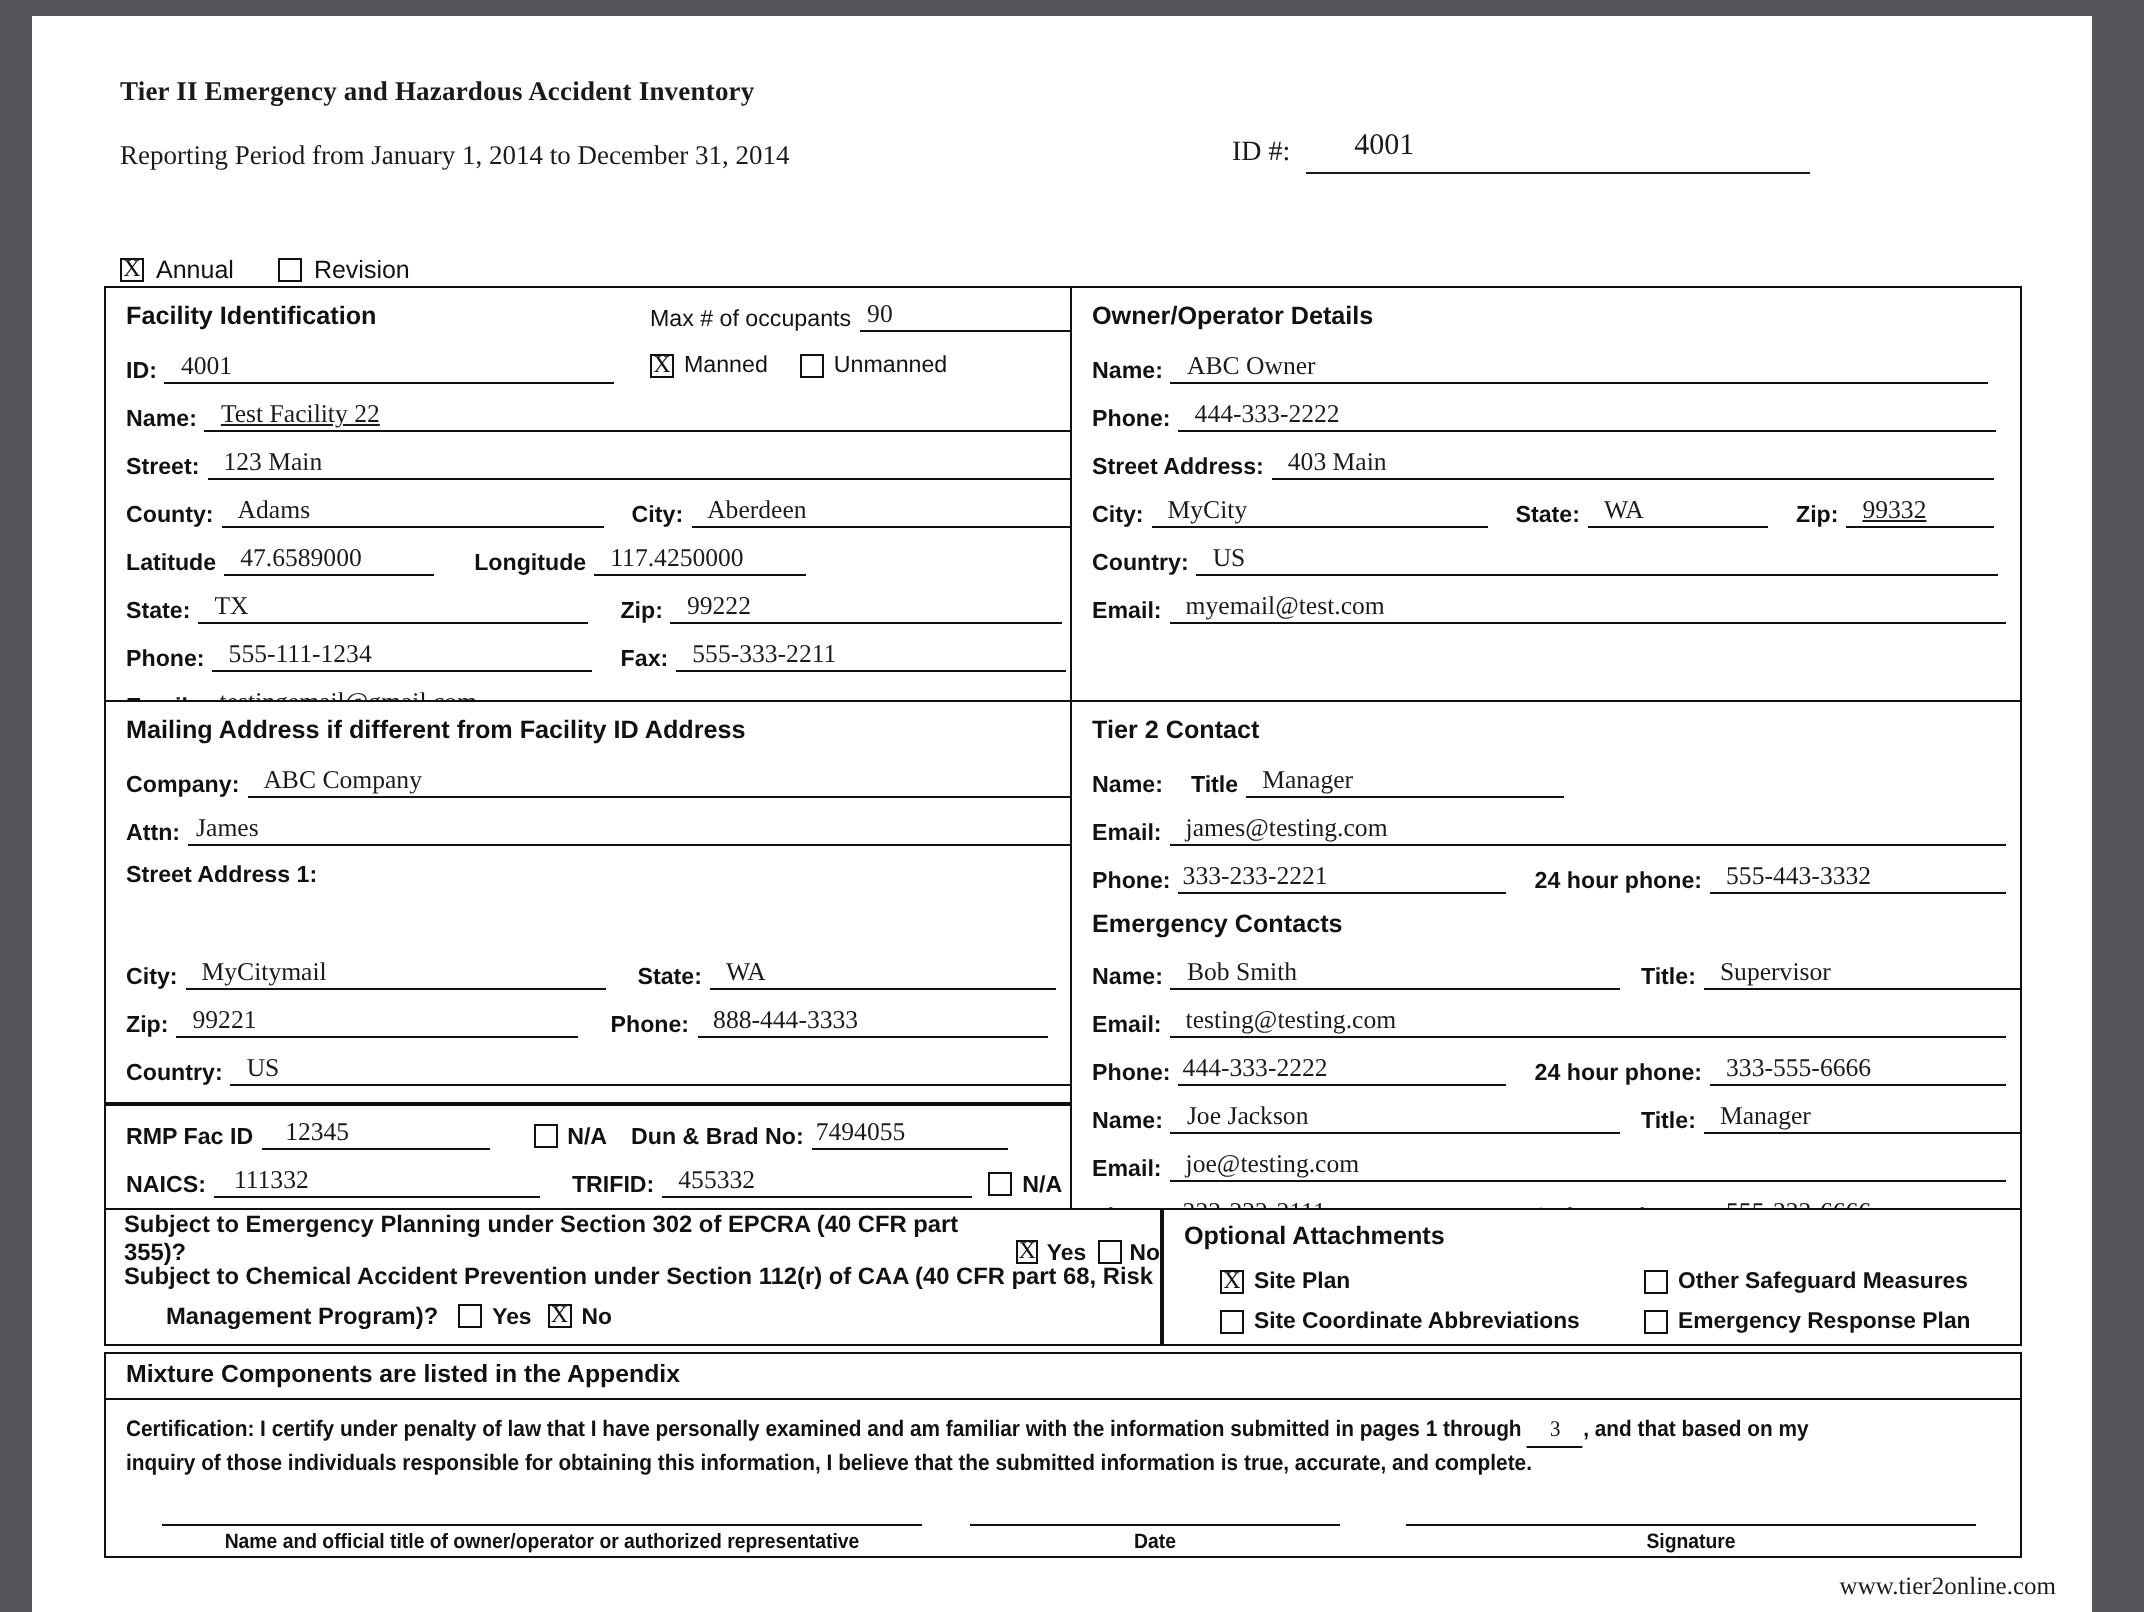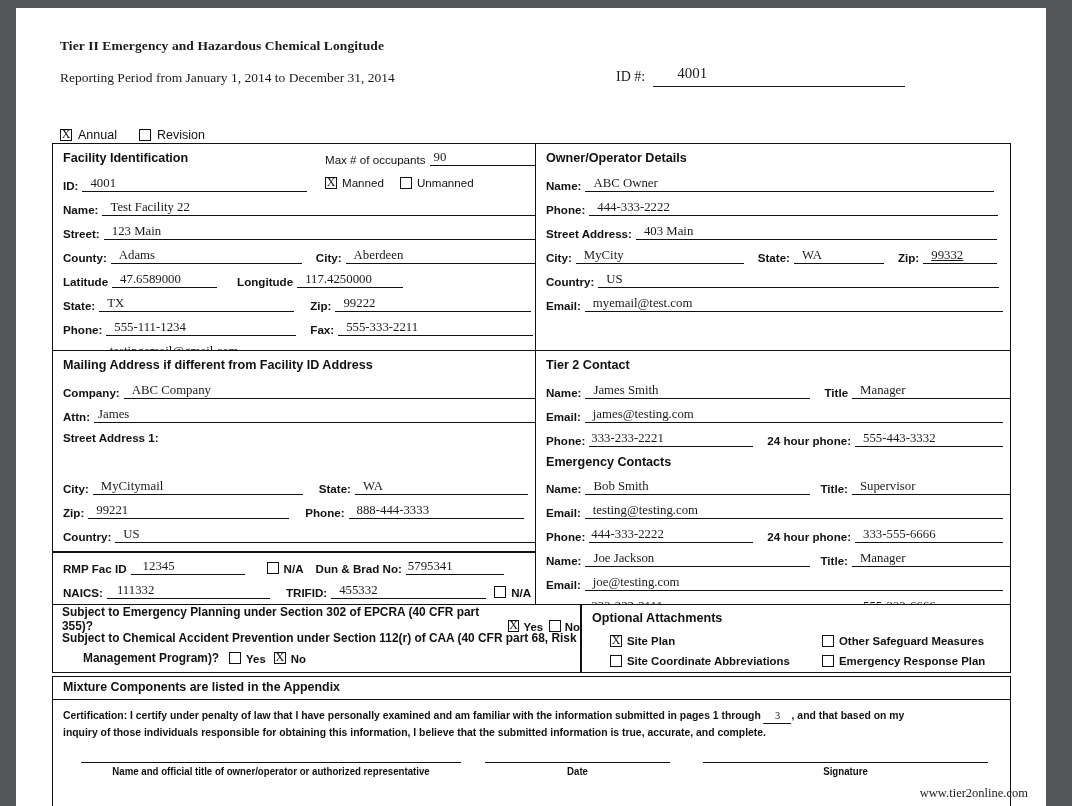--- a/index.html
+++ b/index.html
@@ -118,21 +118,21 @@
     position:absolute;right:18px;top:778px;
     font-family:"Liberation Serif", serif;
     font-size:12.5px;color:#1a1a1a;
   }
 </style>
 </head>
 <body>
 
 <div class="page">
 
-  <div class="doc-title">Tier II Emergency and Hazardous Chemical Longitude</div>
+  <div class="doc-title">Tier II Emergency and Hazardous Accident Inventory</div>
   <div class="period">Reporting Period from January 1, 2014 to December 31, 2014</div>
 
   <div class="idblock">
     <span class="idlabel">ID #:</span>
     <span class="idline">4001</span>
   </div>
 
   <div class="annualrow">
     <span class="cb x"></span>
     <span class="lbl">Annual</span>
@@ -155,21 +155,21 @@
       <span class="labn" style="margin-left:5px;">Unmanned</span>
     </div>
 
     <div class="row" style="left:10px;top:32px;">
       <span class="lab">ID:</span>
       <span class="fld" style="width:225px;margin-left:4px;">4001</span>
     </div>
 
     <div class="row" style="left:10px;top:56px;">
       <span class="lab">Name:</span>
-      <span class="fld" style="width:440px;margin-left:4px;">Test Facility 22</span>
+      <span class="fld" style="width:440px;margin-left:4px;text-decoration:underline;">Test Facility 22</span>
     </div>
 
     <div class="row" style="left:10px;top:80px;">
       <span class="lab">Street:</span>
       <span class="fld" style="width:443px;margin-left:4px;">123 Main</span>
     </div>
 
     <div class="row" style="left:10px;top:104px;">
       <span class="lab">County:</span>
       <span class="fld" style="width:191px;margin-left:4px;">Adams</span>
@@ -280,39 +280,38 @@
     </div>
   </div>
 
   <div class="box" style="left:36px;top:544px;width:500px;height:55px;">
     <div class="row" style="left:10px;top:6px;justify-content:center;">
       <span class="lab">RMP Fac ID</span>
       <span class="fld" style="width:114px;margin-left:4px;padding-left:12px;">12345</span>
       <span class="cb" style="margin-left:22px;margin-bottom:1px;"></span>
       <span class="lab" style="margin-left:5px;">N/A</span>
       <span class="lab" style="margin-left:12px;">Dun &amp; Brad No:</span>
-      <span class="fld" style="width:98px;margin-left:4px;padding-left:2px;">5795341</span>
+      <span class="fld" style="width:98px;margin-left:4px;padding-left:2px;">7494055</span>
     </div>
 
     <div class="row" style="left:10px;top:30px;">
       <span class="lab">NAICS:</span>
       <span class="fld" style="width:163px;margin-left:4px;padding-left:10px;">111332</span>
       <span class="lab" style="margin-left:16px;">TRIFID:</span>
       <span class="fld" style="width:155px;margin-left:4px;">455332</span>
       <span class="cb" style="margin-left:8px;margin-bottom:1px;"></span>
       <span class="lab" style="margin-left:5px;">N/A</span>
     </div>
   </div>
 
   <div class="box" style="left:519px;top:342px;width:476px;height:257px;">
     <div class="sechead" style="position:absolute;left:10px;top:7px;">Tier 2 Contact</div>
 
     <div class="row" style="left:10px;top:32px;">
       <span class="lab">Name:</span>
-      <span class="fld" style="width:225px;margin-left:4px;">James Smith</span>
       <span class="lab" style="margin-left:14px;">Title</span>
       <span class="fld" style="width:159px;margin-left:4px;">Manager</span>
     </div>
 
     <div class="row" style="left:10px;top:56px;">
       <span class="lab">Email:</span>
       <span class="fld" style="width:418px;margin-left:4px;">james@testing.com</span>
     </div>
 
     <div class="row" style="left:10px;top:80px;">
@@ -397,21 +396,21 @@
     <div class="row" style="left:28px;top:50px;">
       <span class="cb"></span>
       <span class="attopt" style="margin-left:5px;">Site Coordinate Abbreviations</span>
     </div>
     <div class="row" style="left:240px;top:50px;">
       <span class="cb"></span>
       <span class="attopt" style="margin-left:5px;">Emergency Response Plan</span>
     </div>
   </div>
 
-  <div class="box" style="left:36px;top:691px;width:959px;height:108px;">
+  <div class="box" style="left:36px;top:691px;width:959px;height:80px;">
     <div class="certtext" style="position:absolute;left:10px;top:7px;width:1020px;">
       <span>Certification: I certify under penalty of law that I have personally examined and am familiar with the information submitted in pages 1 through</span>
       <span class="certnum">3</span><span>, and that based on my</span><br>
       <span>inquiry of those individuals responsible for obtaining this information, I believe that the submitted information is true, accurate, and complete.</span>
     </div>
 
     <div class="sigline" style="left:28px;top:62px;width:380px;"></div>
     <div class="sigline" style="left:432px;top:62px;width:185px;"></div>
     <div class="sigline" style="left:650px;top:62px;width:285px;"></div>
 

